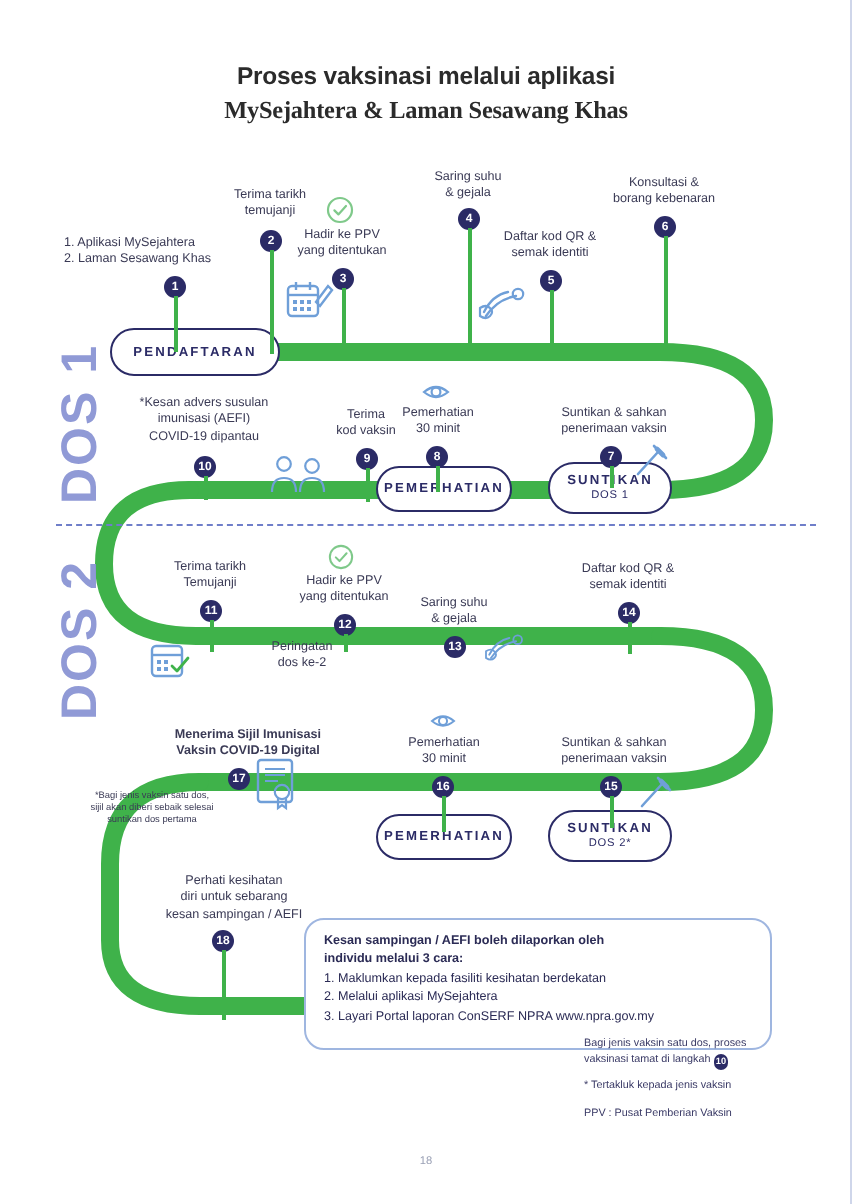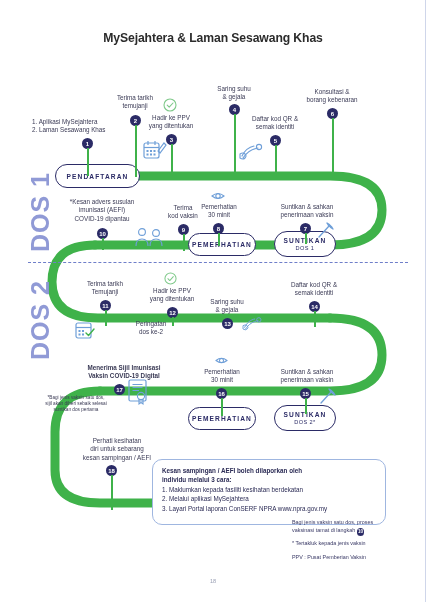--- a/index.html
+++ b/index.html
@@ -13,21 +13,21 @@
   }
   #page { position:relative; width:426px; height:602px; }
 
   
   .title {
     position:absolute; left:0; top:30px; width:426px;
     text-align:center;
     font-size:12.2px; font-weight:bold; line-height:1.38;
     color:#2b2b2b; letter-spacing:-0.1px;
   }
-  .title .l2 { display:block; }
+  .title .l2 { display:block;font-family:Liberation Serif, serif; }
 
   
   .dos-label {
     position:absolute;
     font-size:25px; font-weight:bold;
     color:#8b95d4;
     letter-spacing:1px;
     transform-origin:left top;
     transform:rotate(-90deg);
     white-space:nowrap;
@@ -116,20 +116,21 @@
   .edge { position:absolute; top:0; right:0; width:1px; height:602px; background:#cfd6ea; }
 </style>
 </head>
 <body>
 
 <div id="page">
 
   <div class="edge"></div>
 
   <div class="title">
+    <span>Proses vaksinasi melalui aplikasi</span>
     <span class="l2">MySejahtera &amp; Laman Sesawang Khas</span>
   </div>
 
   <svg id="pathsvg" viewBox="0 0 426 602" xmlns="http://www.w3.org/2000/svg">
 
     <path d="M 62 176 L 330 176 Q 382 176 382 210 Q 382 245 330 245 L 95 245" fill="none" stroke="#3fb24a" stroke-width="9" stroke-linecap="round"></path>
 
     <path d="M 95 245 Q 52 245 52 282 Q 52 318 98 318 L 330 318" fill="none" stroke="#3fb24a" stroke-width="9" stroke-linecap="round"></path>
 
     <path d="M 330 318 Q 382 318 382 355 Q 382 391 330 391 L 100 391" fill="none" stroke="#3fb24a" stroke-width="9" stroke-linecap="round"></path>

